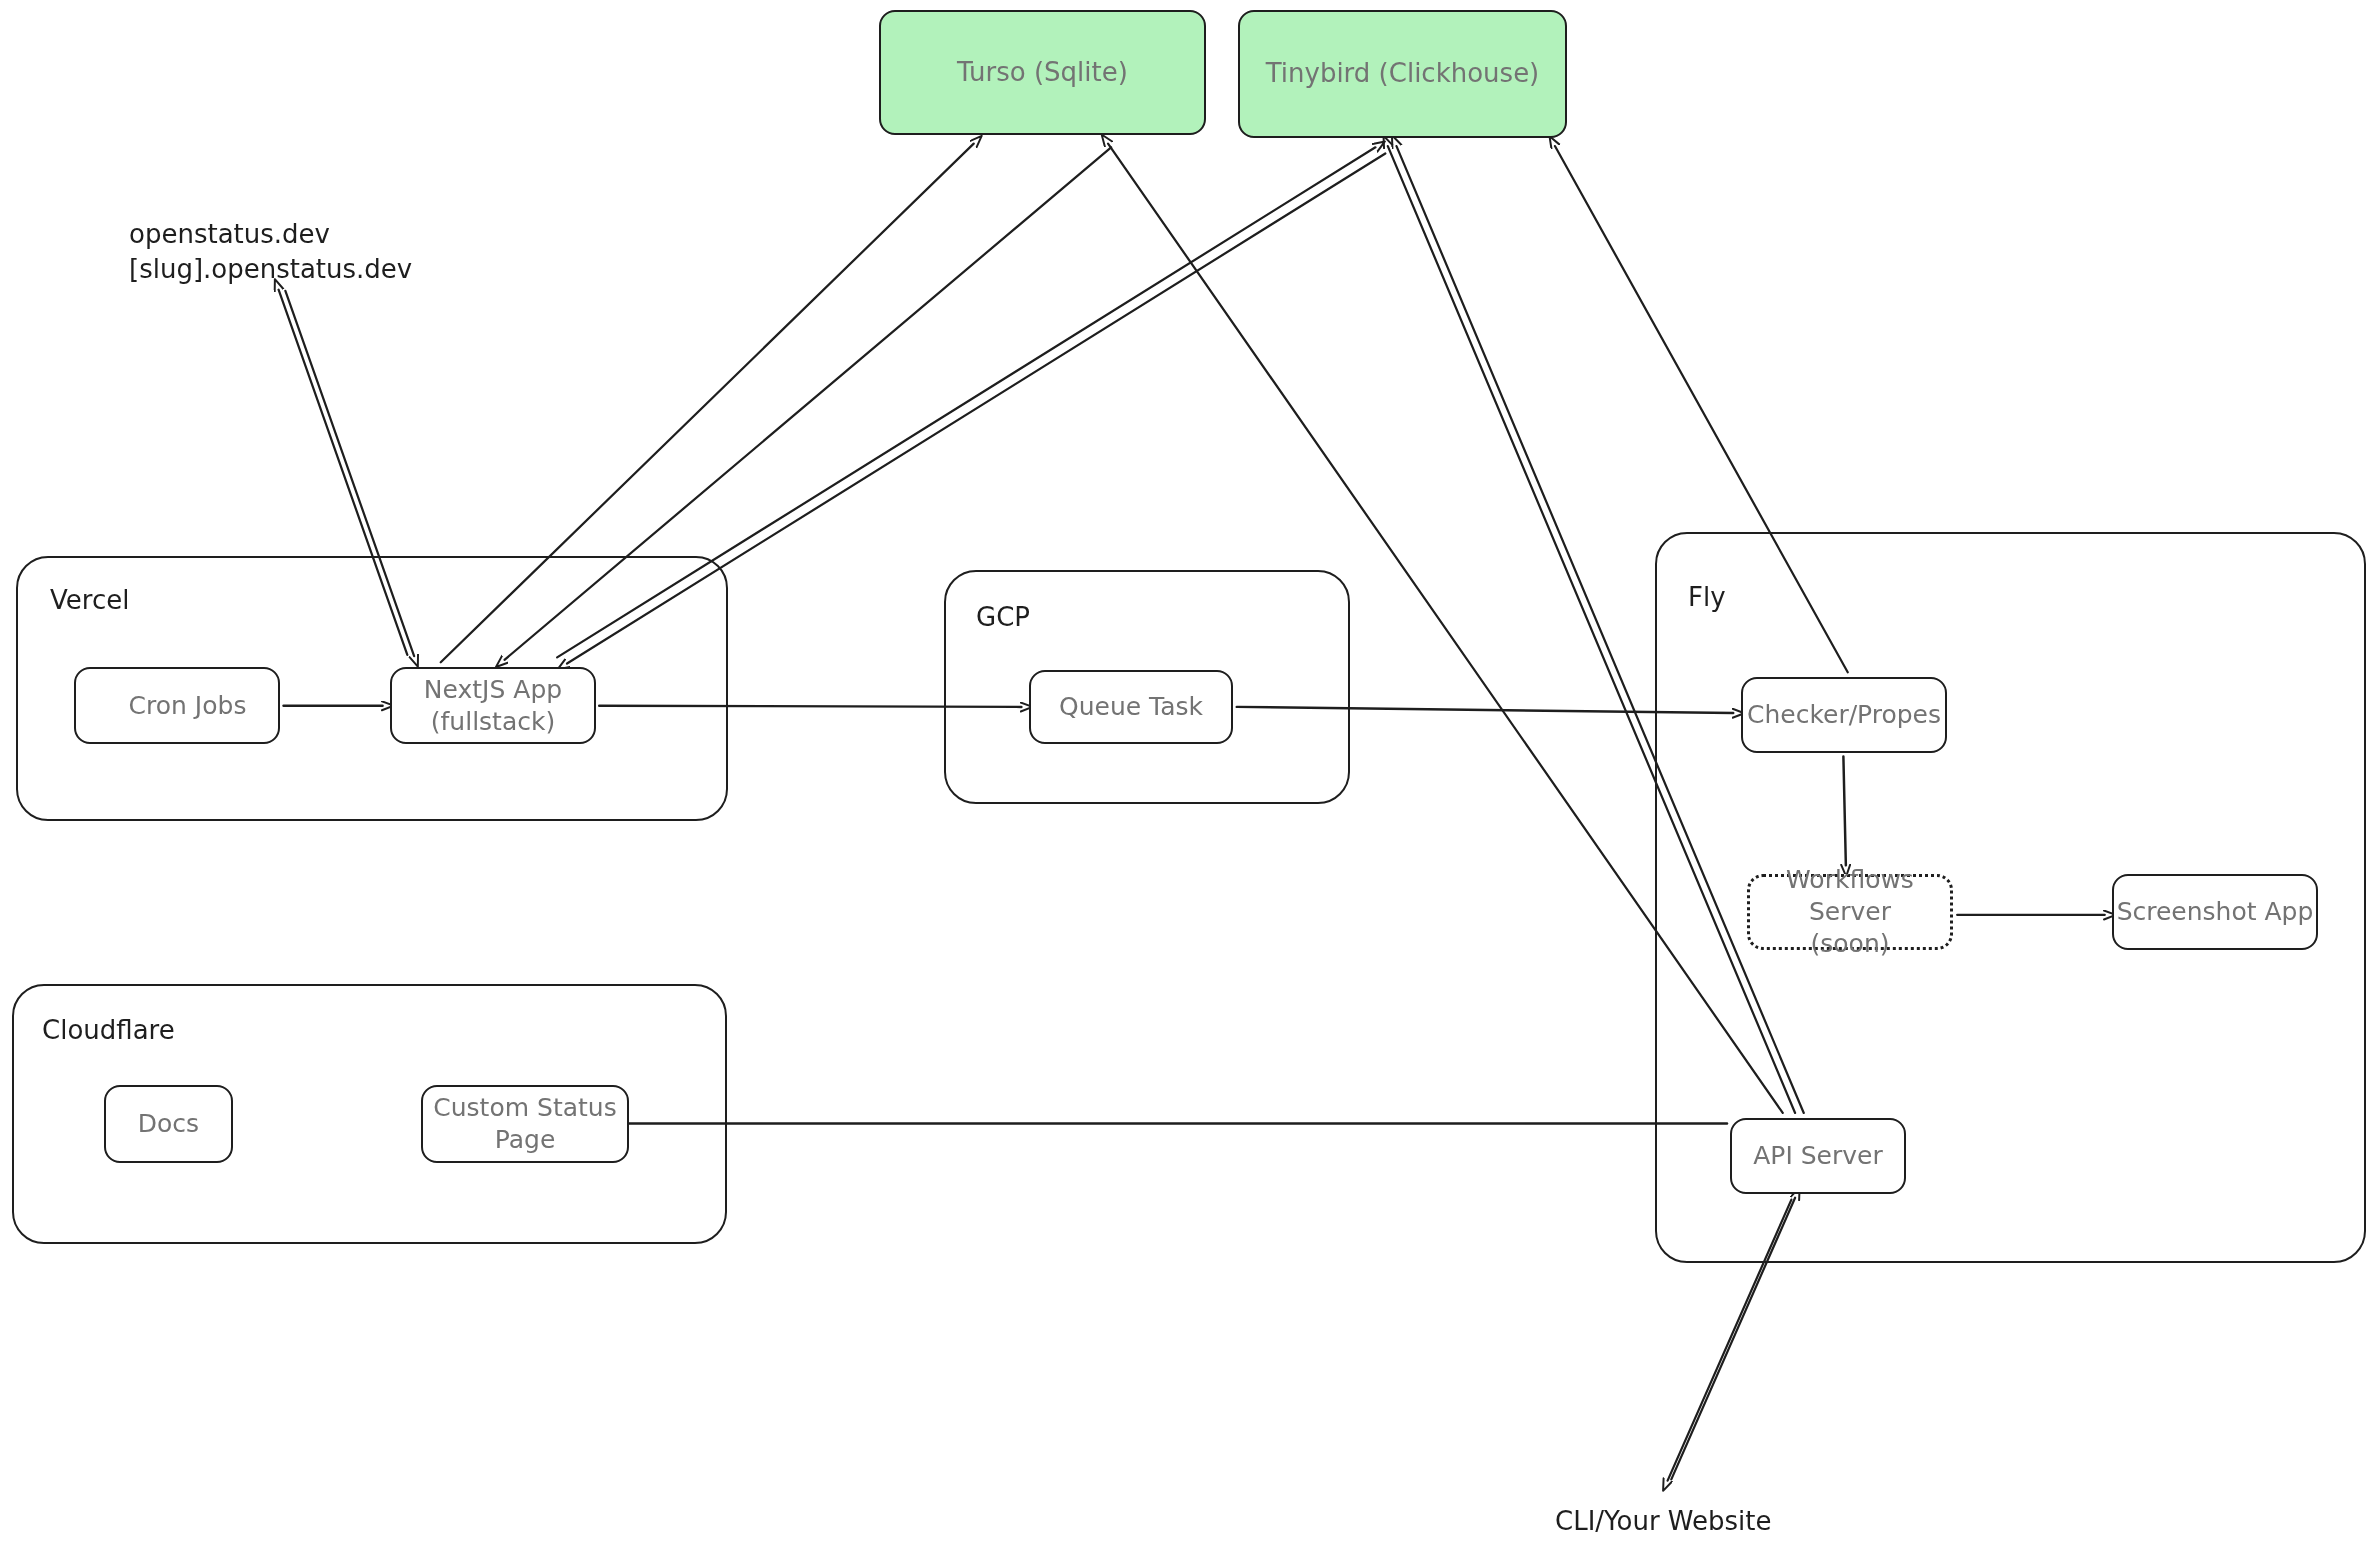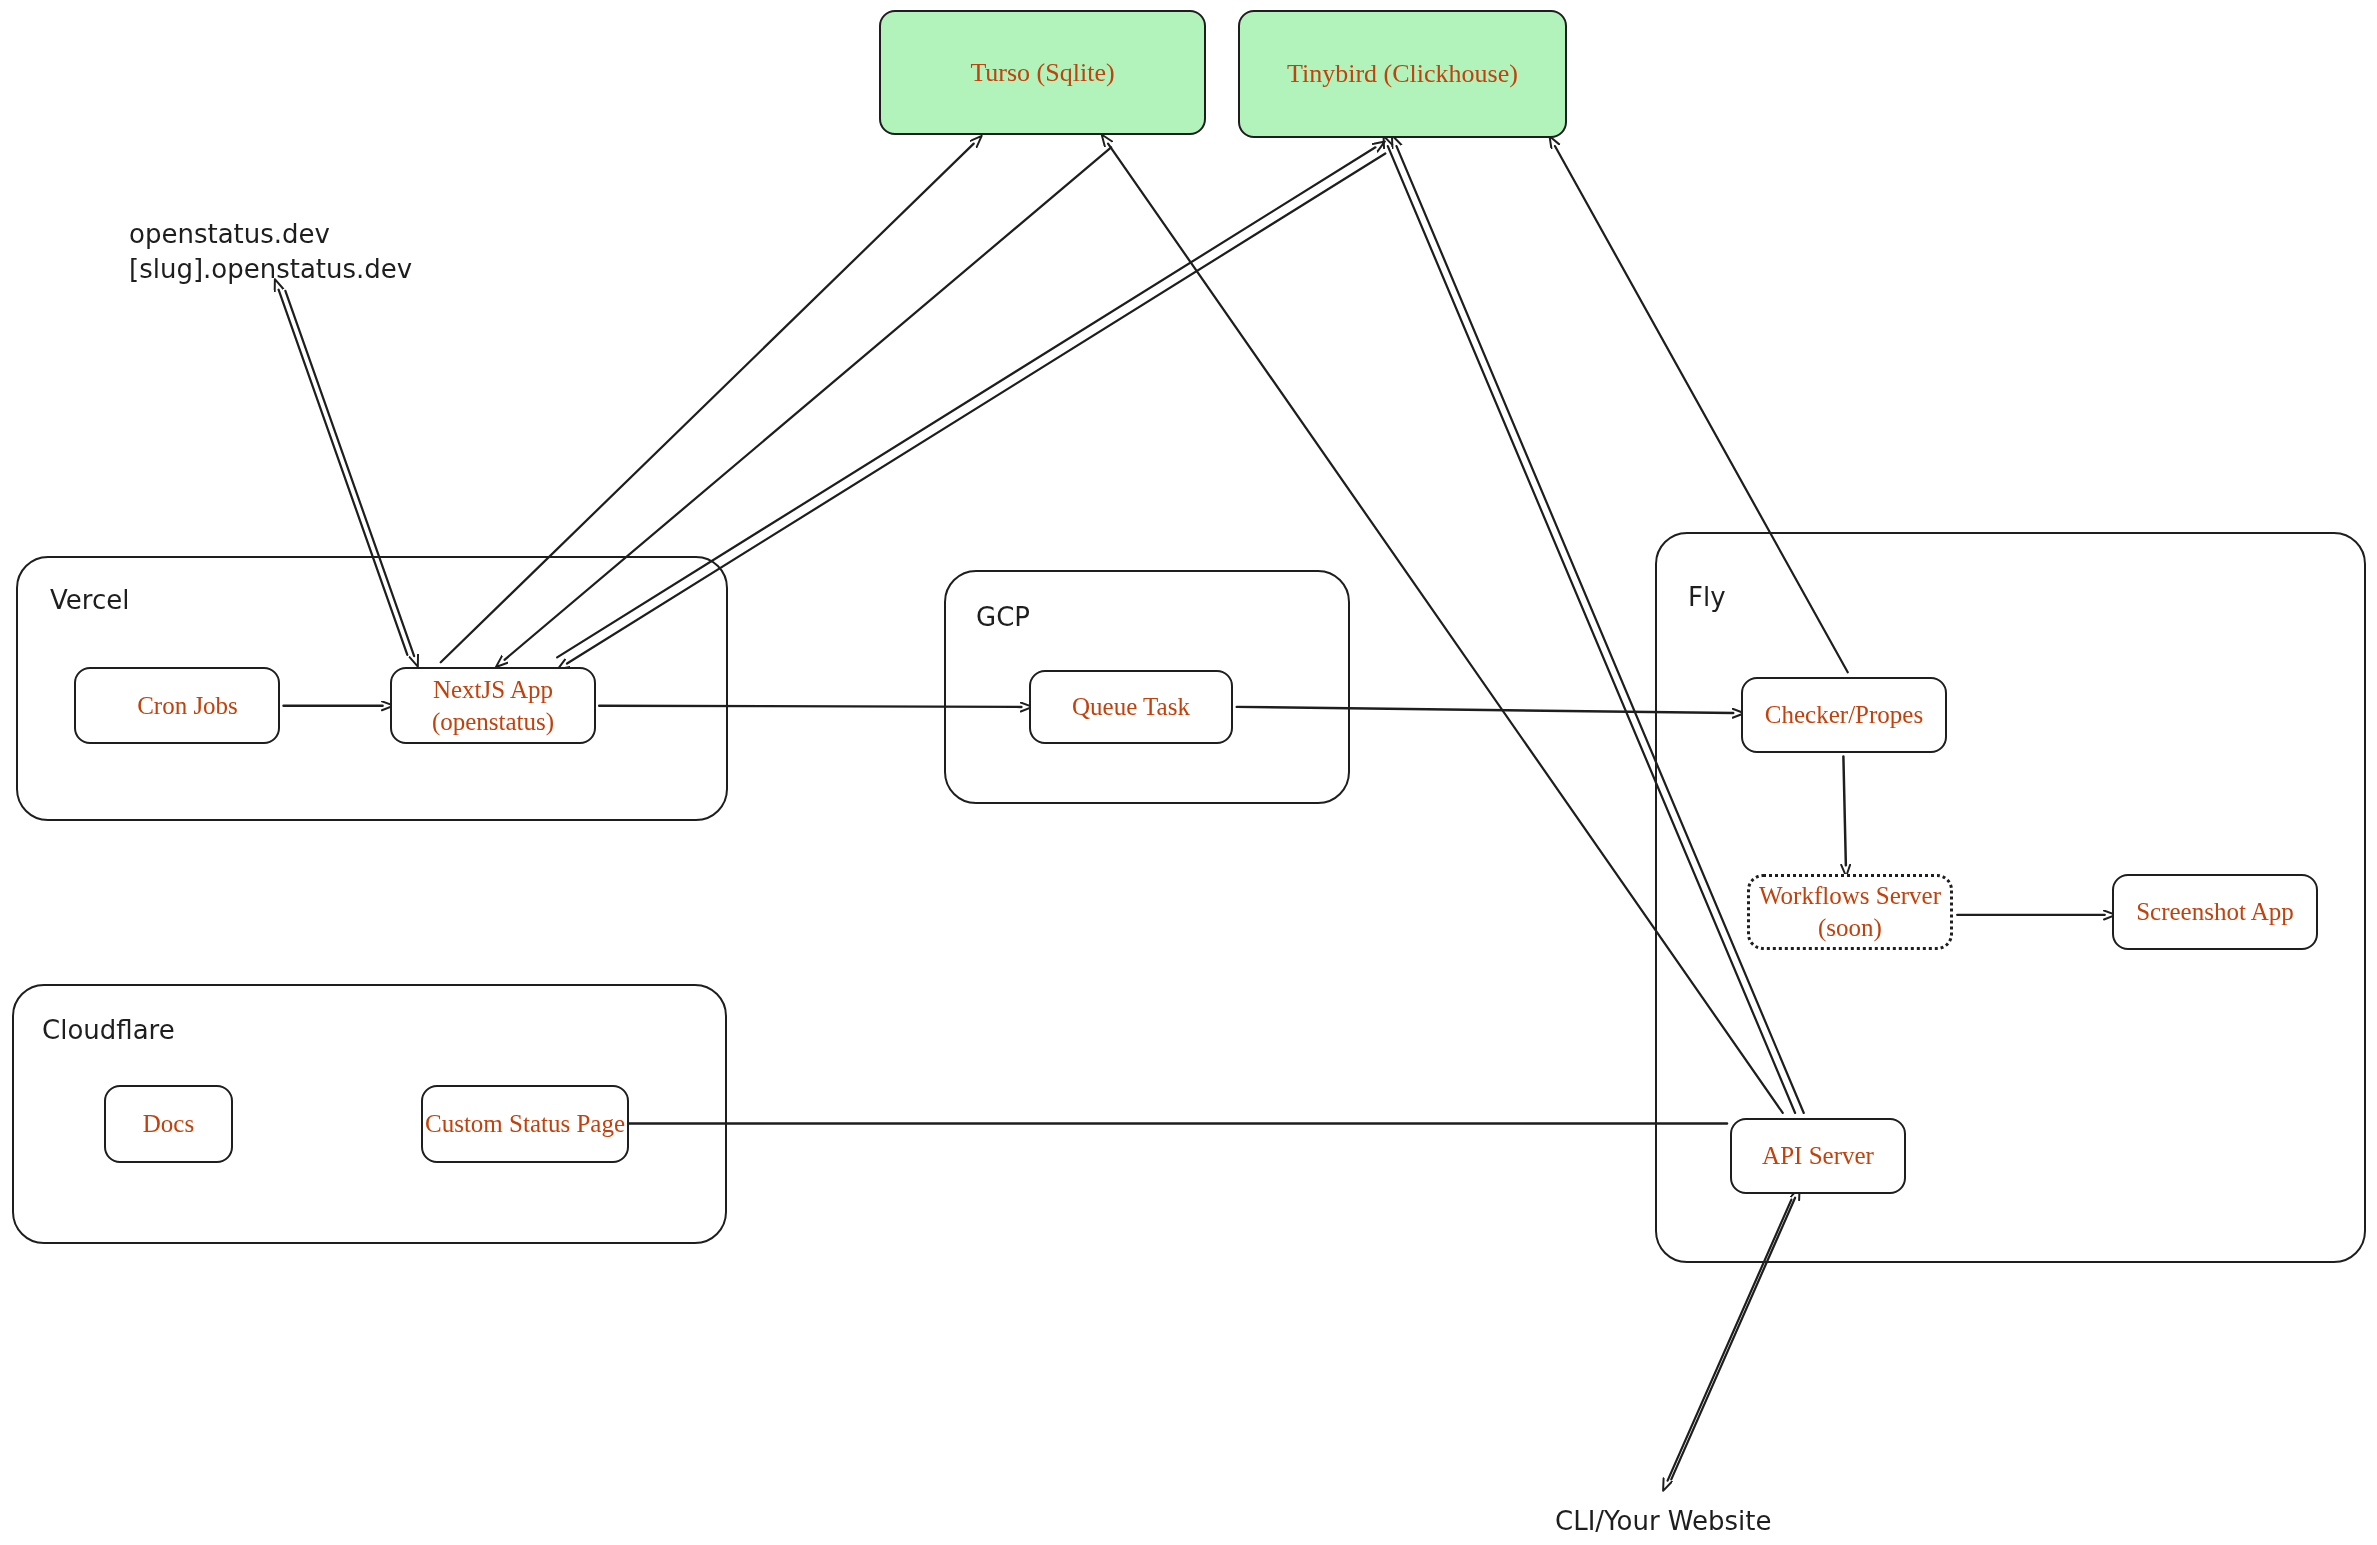--- a/index.html
+++ b/index.html
@@ -29,25 +29,24 @@
   .node {
     position: absolute;
     box-sizing: border-box;
     display: flex;
     align-items: center;
     justify-content: center;
     text-align: center;
     border: 2.5px solid #1e1e1e;
     border-radius: 16px;
     background: #ffffff;
-    color: #c2410c;
+    color: #737373;
     line-height: 1.28;
     white-space: pre-line;
     z-index: 3;
-    font-family: Liberation Serif, serif;
   }
   .group {
     position: absolute;
     box-sizing: border-box;
     border: 2.5px solid #1e1e1e;
     border-radius: 32px;
     background: transparent;
     z-index: 1;
   }
   .group-label {
@@ -165,21 +164,21 @@
   <div class="group" id="g-cloudflare" style="left: 12.4px; top: 984px; width: 715px; height: 260px;"></div>
   <div class="group-label t42" id="gl-cloudflare" style="left: 42px; top: 1015px;">Cloudflare</div>
 
   <div class="node db t42" id="n-turso" style="left: 879px; top: 10px; width: 327px; height: 125px; background: rgb(178, 242, 187); font-size: 26px;">Turso (Sqlite)</div>
 
   <div class="node db t42" id="n-tinybird" style="left: 1238px; top: 10px; width: 329px; height: 128px; background: rgb(178, 242, 187); font-size: 26px;">Tinybird (Clickhouse)</div>
 
   <div class="node t40" id="n-cron" style="left: 74px; top: 667px; width: 206px; height: 77px; background: rgb(255, 255, 255); font-size: 25px; padding-left: 21px;">Cron Jobs</div>
 
   <div class="node t40" id="n-nextjs" style="left: 390px; top: 667px; width: 206px; height: 77px; background: rgb(255, 255, 255); font-size: 25px;">NextJS App
-(openstatus)</div>
+(fullstack)</div>
 
   <div class="node t40" id="n-queue" style="left: 1029px; top: 670px; width: 204px; height: 74px; background: rgb(255, 255, 255); font-size: 25px;">Queue Task</div>
 
   <div class="node t40" id="n-checker" style="left: 1741px; top: 677px; width: 206px; height: 76px; background: rgb(255, 255, 255); font-size: 25px;">Checker/Propes</div>
 
   <div class="node t40 dashed" id="n-workflows" style="left: 1747px; top: 874px; width: 206px; height: 76px; background: rgb(255, 255, 255); font-size: 25px;">Workflows Server
 (soon)</div>
 
   <div class="node t40" id="n-screenshot" style="left: 2112px; top: 874px; width: 206px; height: 76px; background: rgb(255, 255, 255); font-size: 25px;">Screenshot App</div>
 

